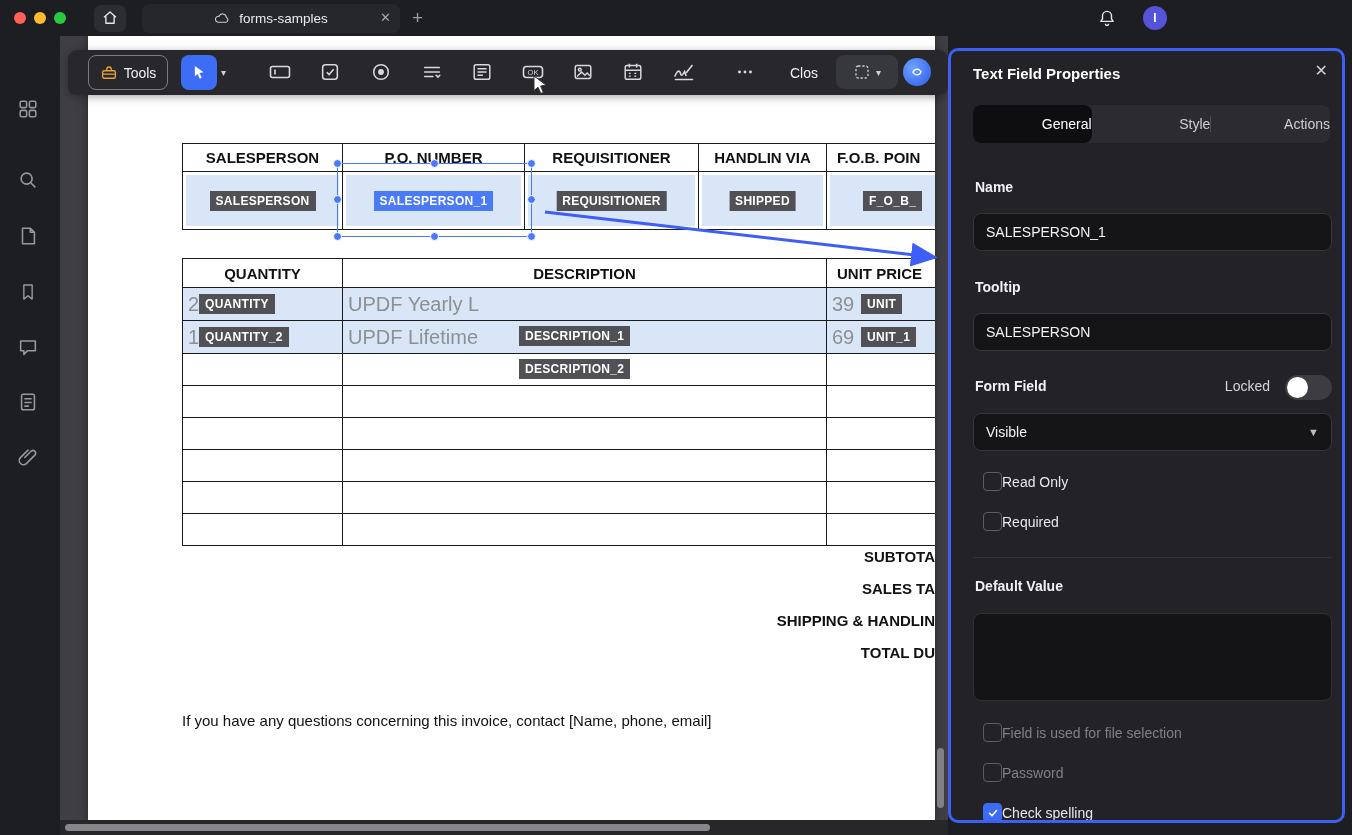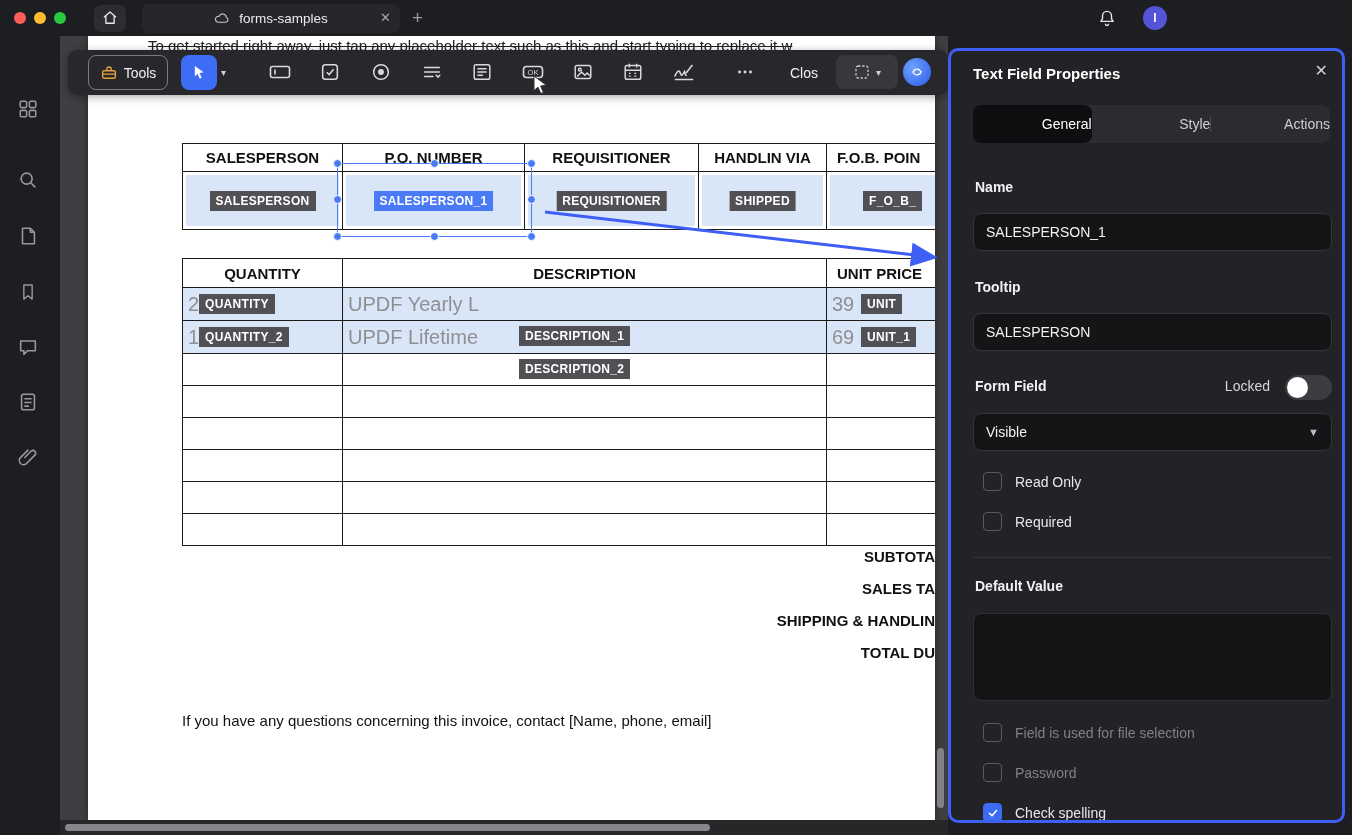--- a/index.html
+++ b/index.html
@@ -84,21 +84,21 @@
   .ptab { flex:1; text-align:right; font-size:14px; color:#cfcfd3; height:38px; line-height:38px; }
   .ptab.active { background:#0e0e10; border-radius:8px; color:#fff; }
   .ptab-div { width:1px; height:16px; background:#4a4a4f; }
   .p-label { position:absolute; left:24px; color:#f2f2f4; font-size:14px; font-weight:bold; }
   .p-input { position:absolute; left:22px; right:10px; top:0; height:38px; background:#151517; border:1px solid #35353a; border-radius:8px; color:#f2f2f4; font-size:14px; padding:0 12px; font-family:"Liberation Sans", sans-serif; width:calc(100% - 32px); }
   .p-select { position:absolute; left:22px; right:10px; height:38px; background:#151517; border:1px solid #35353a; border-radius:8px; color:#f2f2f4; font-size:14px; display:flex; align-items:center; padding:0 12px; justify-content:space-between; }
   .p-select .chev { color:#bdbdc2; font-size:11px; }
   .locked-lbl { position:absolute; right:72px; top:327px; color:#d6d6d9; font-size:14px; }
   .toggle { position:absolute; right:10px; top:324px; width:47px; height:25px; border-radius:13px; background:#3c3c41; }
   .knob { position:absolute; left:2px; top:2px; width:21px; height:21px; border-radius:50%; background:#fff; }
-  .cbrow { position:absolute; left:32px; display:flex; align-items:center; gap:13px; }
+  .cbrow { position:absolute; left:32px; display:flex; align-items:center; }
   .cb { width:19px; height:19px; border-radius:4px; border:1.5px solid #5b5b60; background:#232327; flex:0 0 auto; display:flex; align-items:center; justify-content:center; }
   .cb.checked { background:#3e6bf4; border-color:#3e6bf4; }
   .cb-label { font-size:14px; color:#e8e8ea; }
   .cb-label.dis { color:#808085; }
   .p-div { position:absolute; left:22px; right:10px; top:506px; height:1px; background:#333338; }
   .p-box { position:absolute; left:22px; right:10px; top:562px; height:88px; background:#141416; border:1px solid #303034; border-radius:8px; }
 
   svg { display:block; }
 </style>
 </head>
@@ -192,21 +192,20 @@
             <path d="M8.5 12.5 L15.5 5.5 a3 3 0 0 1 4.2 4.2 L10.2 19.2 a4.6 4.6 0 0 1-6.5-6.5 L12 4.5"></path>
           </svg>
         </span>
       </div>
     <div class="side-icon" style="top:796px"></div>
   </div>
 
   <div class="main">
 
     <div class="page">
-      <div class="intro">To get started right away, just tap any placeholder text such as this and start typing to replace it w</div>
 
       <table class="doc t1">
         <colgroup>
             <col style="width:160px">
             <col style="width:182px">
             <col style="width:174px">
             <col style="width:128px">
             <col style="width:256px">
           </colgroup>
         <tbody>

